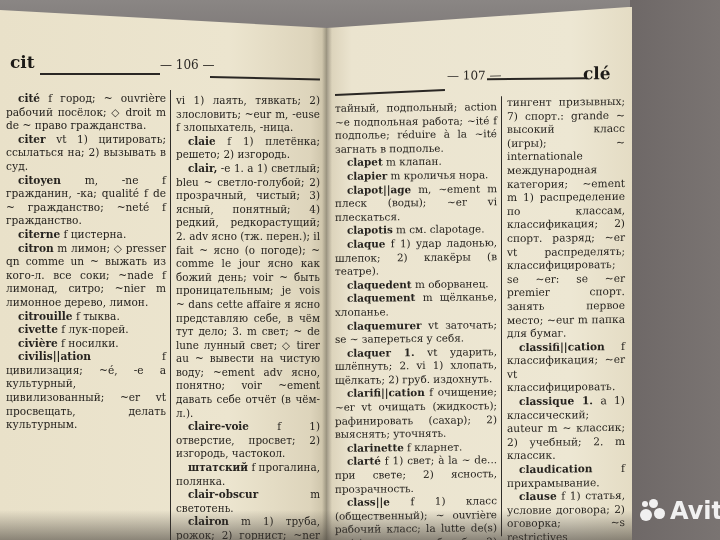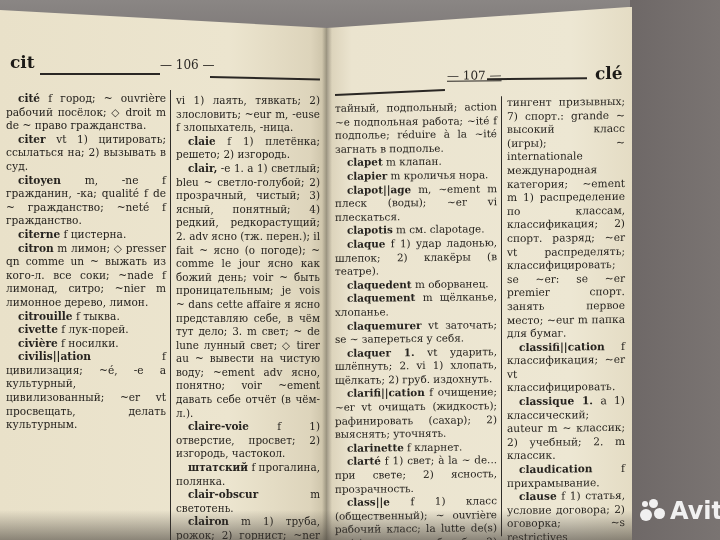--- a/index.html
+++ b/index.html
@@ -58,24 +58,24 @@
     <p><b>clair,</b> -e 1. a 1) светлый; bleu ~ светло-голубой; 2) прозрачный, чистый; 3) ясный, понятный; 4) редкий, редкорастущий; 2. adv ясно (тж. перен.); il fait ~ ясно (о погоде); ~ comme le jour ясно как божий день; voir ~ быть проницательным; je vois ~ dans cette affaire я ясно представляю себе, в чём тут дело; 3. m свет; ~ de lune лунный свет; ◇ tirer au ~ вывести на чистую воду; ~ement adv ясно, понятно; voir ~ement давать себе отчёт (в чём-л.).</p>
     <p><b>claire-voie</b> f 1) отверстие, просвет; 2) изгородь, частокол.</p>
     <p><b>штатский</b> f прогалина, полянка.</p>
     <p><b>clair-obscur</b> m светотень.</p>
     <p><b>clairon</b> m 1) труба, рожок; 2) горнист; ~ner vi 1) трубить; 2) перен. громко оповещать, протрубить.</p>
 
   </div>
 </div>
 
 <div class="page right">
-  <div class="pgnum" style="left:120px;top:60px;text-decoration:underline;">— 107 —</div>
+  <div class="pgnum" style="left:120px;top:60px;">— 107 —</div>
   <div class="rule" style="left:8px;top:84px;width:110px;transform:rotate(-2deg);transform-origin:left;"></div>
   <div class="rule" style="left:160px;top:70px;width:100px;"></div>
-  <div class="runhead" style="left:268px;top:56px;">clé</div>
+  <div class="runhead" style="left:256px;top:56px;">clé</div>
 
   <div class="col" style="left:8px;top:92px;width:162px;font-size:10.4px;">
     <p class="cont">тайный, подпольный; action ~e подпольная работа; ~ité f подполье; réduire à la ~ité загнать в подполье.</p>
     <p><b>clapet</b> m клапан.</p>
     <p><b>clapier</b> m кроличья нора.</p>
     <p><b>clapot||age</b> m, ~ement m плеск (воды); ~er vi плескаться.</p>
     <p><b>clapotis</b> m см. clapotage.</p>
     <p><b>claque</b> f 1) удар ладонью, шлепок; 2) клакёры (в театре).</p>
     <p><b>claquedent</b> m оборванец.</p>
     <p><b>claquement</b> m щёлканье, хлопанье.</p>

